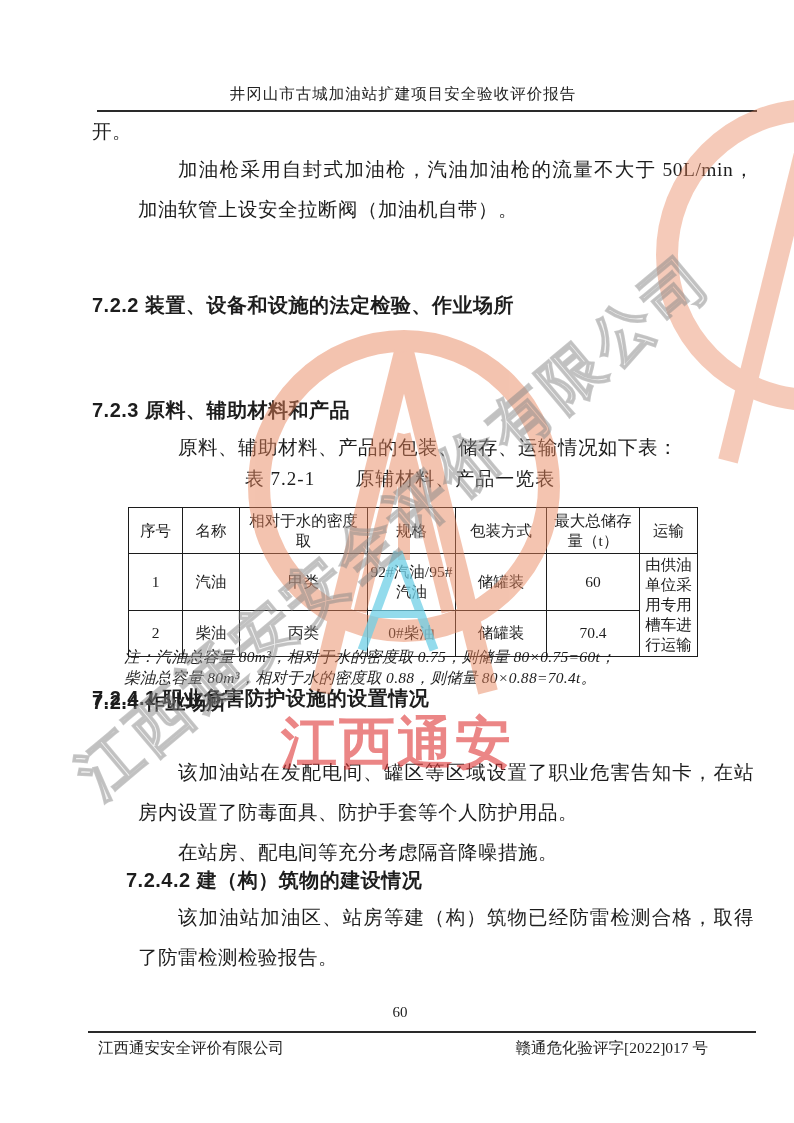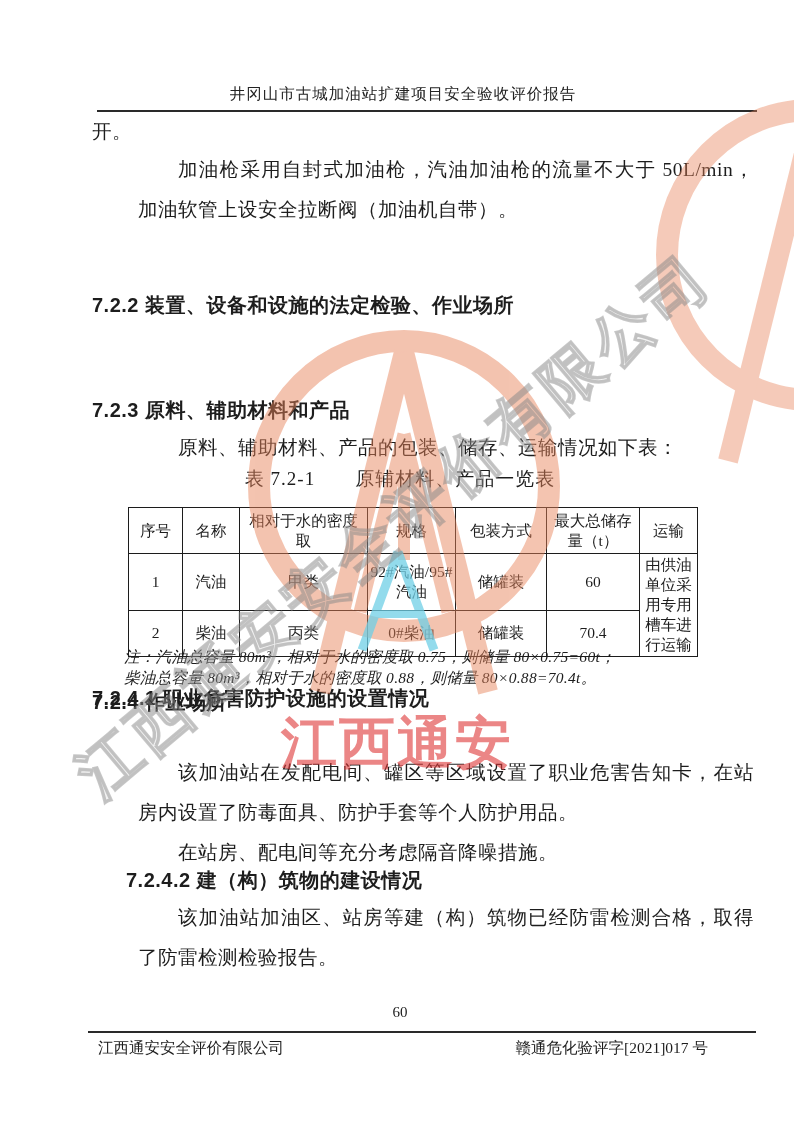--- a/index.html
+++ b/index.html
@@ -133,21 +133,21 @@
   <div class="abs heading" style="top:684px;">7.2.4 作业场所</div>
   <div class="abs heading" style="top:680px;">7.2.4.1 职业危害防护设施的设置情况</div>
   <div class="abs para indent" style="top:833px;">在站房、配电间等充分考虑隔音降噪措施。</div>
   <div class="abs para indent" style="top:753px;">该加油站在发配电间、罐区等区域设置了职业危害告知卡，在站房内设置了防毒面具、防护手套等个人防护用品。</div>
   <div class="abs heading" style="top:862px;margin-left:34px;">7.2.4.2 建（构）筑物的建设情况</div>
   <div class="abs para indent" style="top:898px;">该加油站加油区、站房等建（构）筑物已经防雷检测合格，取得了防雷检测检验报告。</div>
 
   <div class="abs page-number">60</div>
   <div class="abs footer-rule"></div>
   <div class="abs footer-left">江西通安安全评价有限公司</div>
-  <div class="abs footer-right">赣通危化验评字[2021]017 号</div>
+  <div class="abs footer-right">赣通危化验评字[2022]017 号</div>
 
   <svg class="abs wm-layer" viewBox="0 0 794 1123" aria-hidden="true">
 
     <g stroke="#e8835a" fill="none" opacity="0.48">
       <circle cx="404" cy="486" r="145" stroke-width="22"></circle>
       <path d="M404,352 L320,692" stroke-width="20"></path>
       <path d="M404,352 L488,692" stroke-width="20"></path>
       <path d="M404,434 L360,612" stroke-width="13"></path>
       <path d="M404,434 L448,612" stroke-width="13"></path>
       <path d="M404,452 L404,560" stroke-width="12"></path>

